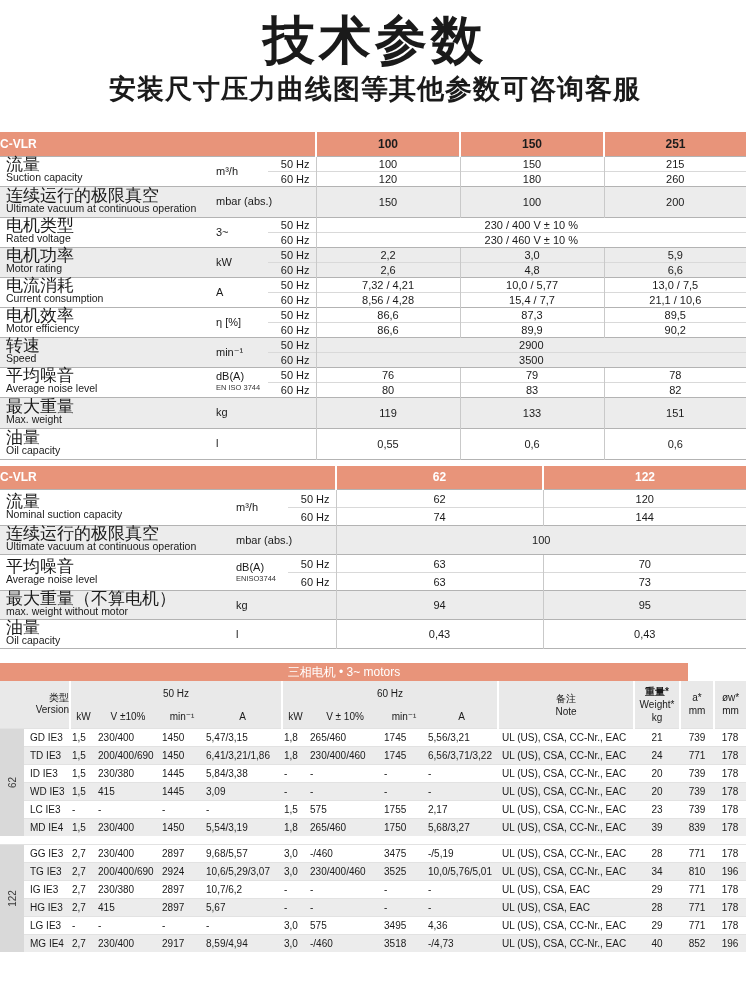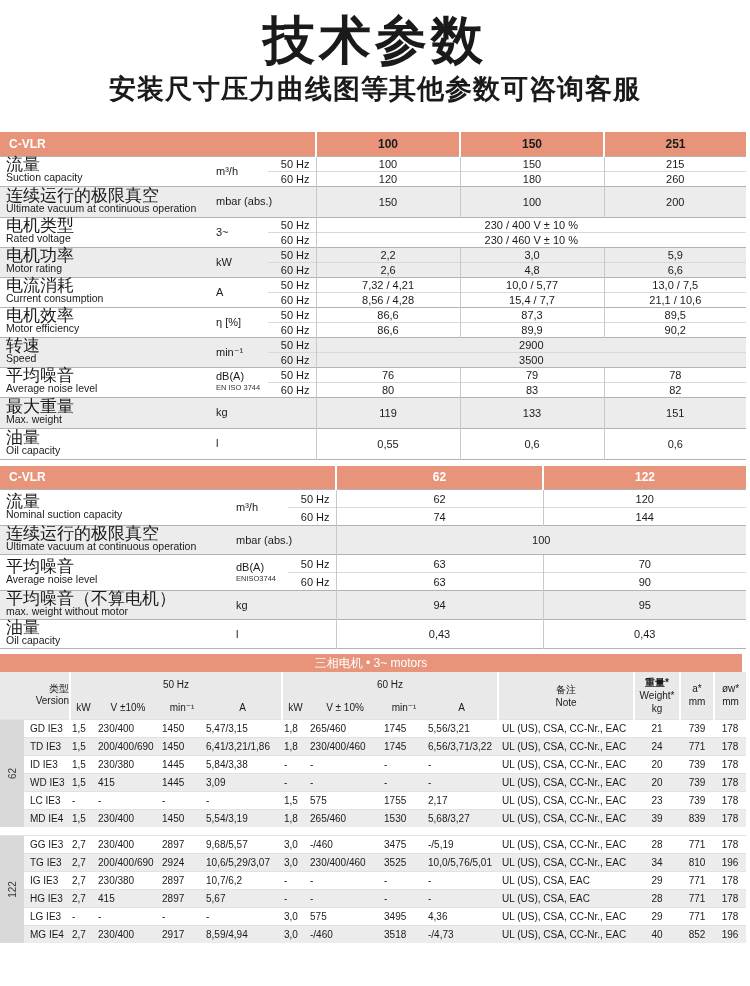--- a/index.html
+++ b/index.html
@@ -5,21 +5,21 @@
   * { margin:0; padding:0; box-sizing:border-box; }
   html,body { background:#fff; }
   body { width:750px; font-family:"Liberation Sans","DejaVu Sans",sans-serif; color:#1a1a1a; }
   .title { text-align:center; font-size:52px; line-height:64px; font-weight:900; letter-spacing:4px; padding-top:8px; }
   .subtitle { text-align:center; font-size:27px; line-height:34px; font-weight:700; letter-spacing:1px; }
 
   table { border-collapse:collapse; table-layout:fixed; width:746px; }
 
   
   .bar th { background:#E8947A; height:24px; font-size:12px; }
-  .bar .model { color:#fff; text-align:left; padding-left:9px; font-weight:700; }
+  .bar .model { color:#fff; text-align:left; font-weight:700; }
   .bar .hv { font-weight:700; border-left:2px solid #fff; text-align:center; }
   #t1 .bar .hv { color:#1c1c1c; }
   #t2 .bar .hv { color:#fff; }
   #t1 { margin-top:26px; }
   #t2 { margin-top:6px; }
   .spec { border-bottom:1px solid #b3b3b3; }
   .spec td { font-size:11px; vertical-align:middle; }
   #t1 tbody tr { height:15px; }
   #t2 tbody tr { height:18px; }
   #t1 tbody tr.tall { height:31px; }
@@ -29,21 +29,21 @@
   .spec .lbl .en { font-size:10.5px; }
   .spec .unit { padding-left:4px; line-height:11px; }
   .spec .unit .u2 { font-size:7.5px; color:#333; }
   .spec .freq { text-align:right; padding-right:6px; }
   .spec .val { text-align:center; border-left:1px solid #c9c9c9; }
   .spec tr.gtop td { border-top:1px solid #b3b3b3; }
   .spec tbody tr:not(.gtop) td { border-top:1px solid #d9d9d9; }
   .spec tr.shade td { background:#ECECEC; }
 
   
-  .motorbar { width:742px; height:18px; background:#E8947A; color:#fff; font-size:12px; line-height:18px; text-align:center; margin-top:5px; }
+  .motorbar { width:688px; height:18px; background:#E8947A; color:#fff; font-size:12px; line-height:18px; text-align:center; margin-top:14px; }
 
   
   #t3 th { background:#E9E9E9; font-size:10px; font-weight:400; vertical-align:middle; }
   #t3 .h1 th { height:24px; }
   #t3 .h2 th { height:23px; }
   #t3 .ver-h { text-align:right; padding-left:7px; line-height:12px; }
   #t3 .blk { border-left:2px solid #fff; }
   #t3 .h2 th:first-child, #t3 .h2 th:nth-child(5) { border-left:2px solid #fff; }
   #t3 .wt-h .b { font-weight:700; }
   #t3 .wt-h div, #t3 .sm-h div { line-height:13px; }
@@ -298,25 +298,25 @@
           <div>dB(A)</div>
           <div class="u2">ENISO3744</div>
         </td>
         <td class="freq">50 Hz</td>
         <td class="val">63</td>
         <td class="val">70</td>
       </tr>
       <tr>
         <td class="freq">60 Hz</td>
         <td class="val">63</td>
-        <td class="val">90</td>
+        <td class="val">73</td>
       </tr>
       <tr class="shade gtop tall">
         <td class="lbl" rowspan="1">
-          <div class="zh">平均噪音（不算电机）</div>
+          <div class="zh">最大重量（不算电机）</div>
           <div class="en">max. weight without motor</div>
         </td>
         <td class="unit" rowspan="1" colspan="2">
           <div>kg</div>
         </td>
         <td class="val">94</td>
         <td class="val">95</td>
       </tr>
       <tr class=" gtop tall">
         <td class="lbl" rowspan="1">
@@ -468,21 +468,21 @@
         <td class="ctr">178</td>
       </tr>
       <tr class="alt">
         <td class="ver">MD IE4</td>
         <td class="num">1,5</td>
         <td class="num">230/400</td>
         <td class="num">1450</td>
         <td class="num">5,54/3,19</td>
         <td class="num">1,8</td>
         <td class="num">265/460</td>
-        <td class="num">1530</td>
+        <td class="num">1750</td>
         <td class="num">5,68/3,27</td>
         <td class="note">UL (US), CSA, CC-Nr., EAC</td>
         <td class="ctr">39</td>
         <td class="ctr">839</td>
         <td class="ctr">178</td>
       </tr>
       <tr class="spacer">
         <td colspan="14"></td>
       </tr>
       <tr>

